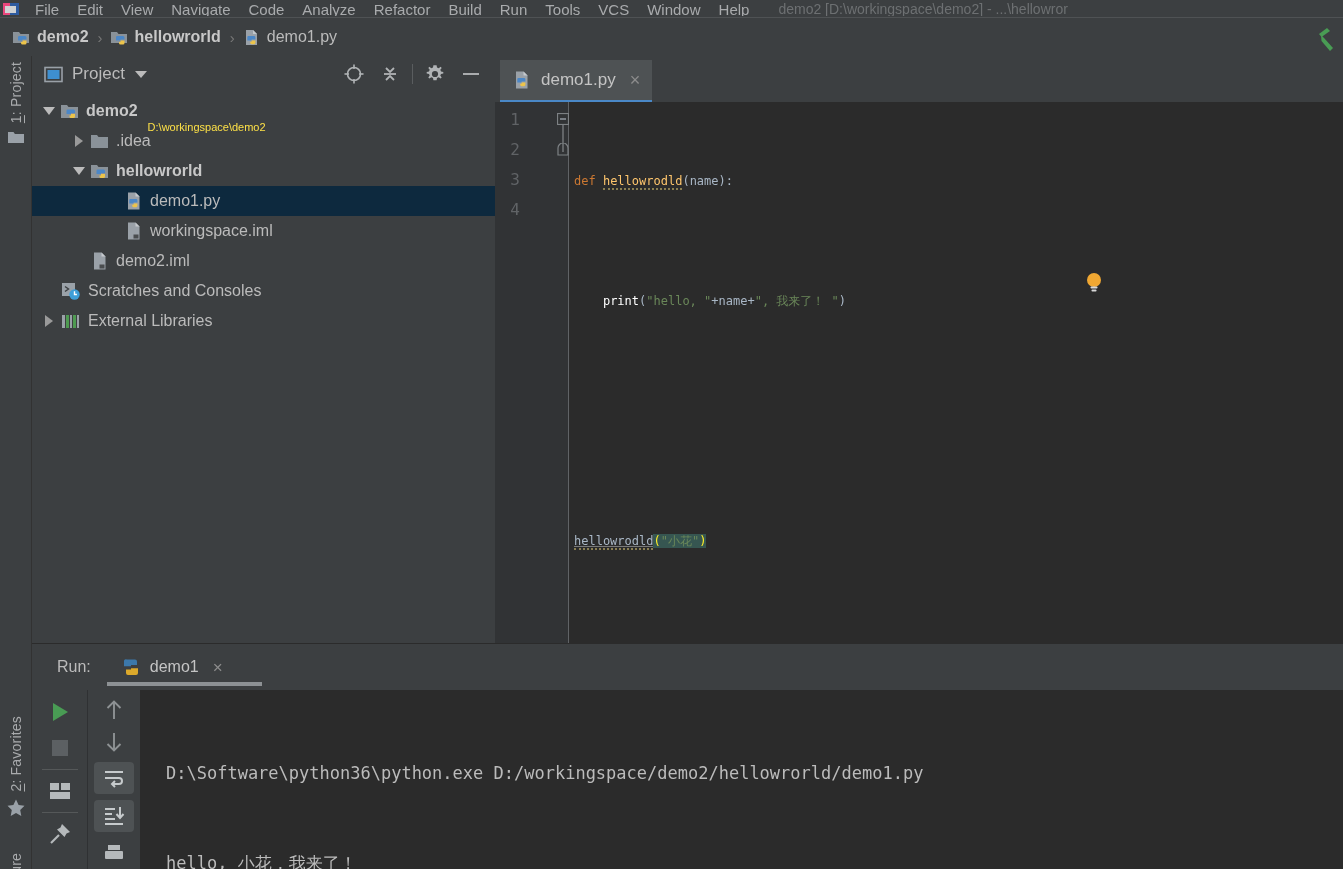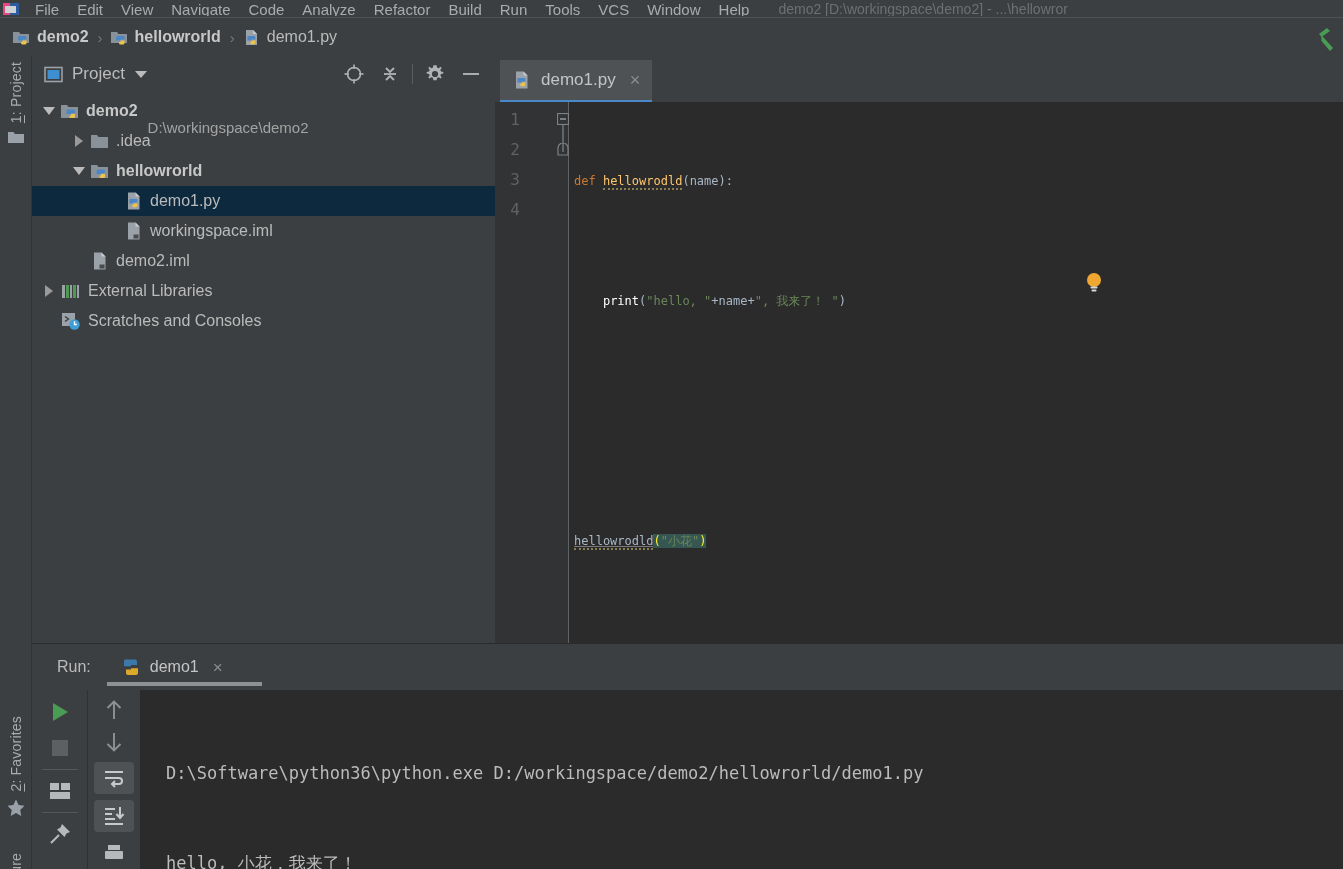--- a/index.html
+++ b/index.html
@@ -84,21 +84,21 @@
   .trow {
     height: 30px; display: flex; align-items: center; white-space: nowrap;
     padding-right: 6px;
   }
   .trow.selected { background: #0d293e; }
   .tw { width: 22px; flex: 0 0 22px; display:flex; align-items:center; justify-content:center; }
   .tri-r { width:0;height:0;border-top:6px solid transparent;border-bottom:6px solid transparent;border-left:8px solid #9a9a9a; }
   .tri-d { width:0;height:0;border-left:6px solid transparent;border-right:6px solid transparent;border-top:8px solid #bbbbbb; }
   .tlabel { color: #bbbbbb; margin-left: 6px; }
   .tlabel.bold { font-weight: bold; color: #c8c8c8; }
-  .tpath { color: #a3a3a3; margin-left: 10px; font-size: 15px; margin-top: 32px; }
+  .tpath { color: #fde047; margin-left: 10px; font-size: 11px; margin-top: 32px; }
 
   
   .editor-area {
     position: absolute; left: 495px; top: 56px; width: 848px; height: 587px;
     background: #3c3f41;
   }
   .tabbar { height: 46px; position: relative; }
   .etab {
     position: absolute; left: 5px; top: 4px; height: 40px;
     background: #4e5254; display: flex; align-items: center; padding: 0 12px 0 12px;
@@ -354,45 +354,45 @@
         <span style="width:58px;flex:0 0 58px;"></span>
         <svg width="20" height="20" viewBox="0 0 20 20">
           <path d="M4 1.5 h7.5 l4 4 v13 H4 Z" fill="#9aa1a8"></path>
           <path d="M11.5 1.5 l4 4 h-4 z" fill="#c6cacd"></path>
           <rect x="9.5" y="13.5" width="5" height="4" fill="#4a4d4f"></rect>
         </svg>
         <span class="tlabel">demo2.iml</span>
       </div>
 
       <div class="trow">
+        <span style="width:28px;flex:0 0 28px;"></span>
+        <svg width="22" height="20" viewBox="0 0 22 20">
+          <rect x="2" y="2" width="13" height="13" fill="#9aa1a8"></rect>
+          <path d="M5 5.5 L8.5 8 L5 10.5" fill="none" stroke="#3c3f41" stroke-width="1.4"></path>
+          <circle cx="14.5" cy="13.5" r="5.2" fill="#3e9fd8"></circle>
+          <path d="M14.5 10.3 v3.2 h2.4" fill="none" stroke="#ffffff" stroke-width="1.4"></path>
+        </svg>
+        <span class="tlabel">Scratches and Consoles</span>
+      </div>
+
+      <div class="trow">
         <span style="width:6px;flex:0 0 6px;"></span>
         <span class="tw">
             <span class="tri-r"></span>
           </span>
         <svg width="22" height="18" viewBox="0 0 22 18">
           <rect x="2" y="3" width="3" height="13" fill="#9aa1a8"></rect>
           <rect x="6" y="3" width="3" height="13" fill="#4e9a51"></rect>
           <rect x="10" y="3" width="2" height="13" fill="#9aa1a8"></rect>
           <rect x="13" y="3" width="3" height="13" fill="#4e9a51"></rect>
           <rect x="17" y="3" width="2" height="13" fill="#9aa1a8"></rect>
         </svg>
         <span class="tlabel">External Libraries</span>
       </div>
 
-      <div class="trow">
-        <span style="width:28px;flex:0 0 28px;"></span>
-        <svg width="22" height="20" viewBox="0 0 22 20">
-          <rect x="2" y="2" width="13" height="13" fill="#9aa1a8"></rect>
-          <path d="M5 5.5 L8.5 8 L5 10.5" fill="none" stroke="#3c3f41" stroke-width="1.4"></path>
-          <circle cx="14.5" cy="13.5" r="5.2" fill="#3e9fd8"></circle>
-          <path d="M14.5 10.3 v3.2 h2.4" fill="none" stroke="#ffffff" stroke-width="1.4"></path>
-        </svg>
-        <span class="tlabel">Scratches and Consoles</span>
-      </div>
-
     </div>
   </div>
 
   <div class="editor-area">
     <div class="tabbar">
       <div class="etab">
         <svg width="20" height="20" viewBox="0 0 20 20">
           <path d="M4 1.5 h7.5 l4 4 v13 H4 Z" fill="#9aa1a8"></path>
           <path d="M11.5 1.5 l4 4 h-4 z" fill="#c6cacd"></path>
           <path d="M6 8 h6 a1.4 1.4 0 0 1 1.4 1.4 v2 h-3.8 v1 h-4.3 v-3 A1.4 1.4 0 0 1 6 8 z" fill="#4b87c7"></path>

